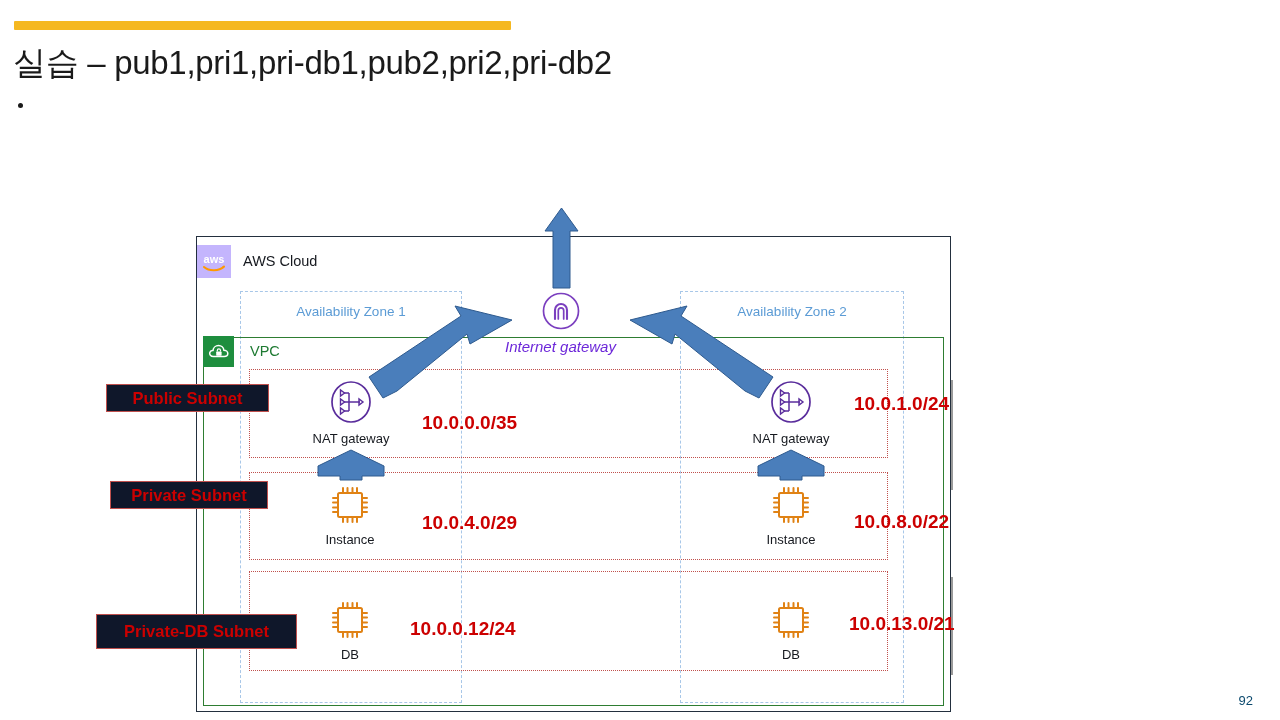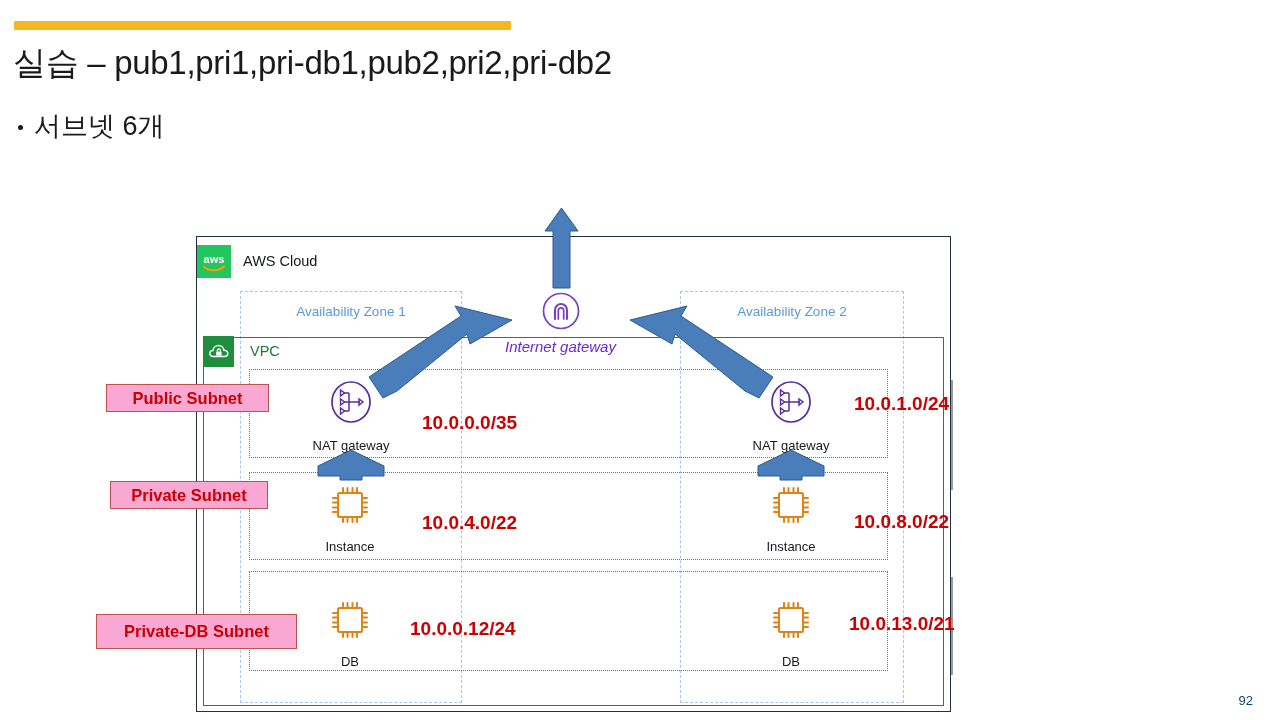--- a/index.html
+++ b/index.html
@@ -87,21 +87,21 @@
     border: 1.6px solid #232f3e;
     box-sizing: border-box;
     background: transparent;
   }
   .aws-logo {
     position: absolute;
     left: 197px;
     top: 245px;
     width: 34px;
     height: 33px;
-    background: #22c55e;
+    background: #c4b5fd;
     display: flex;
     align-items: center;
     justify-content: center;
   }
   .aws-logo svg { display: block; }
   .aws-cloud-label {
     position: absolute;
     left: 243px;
     top: 253px;
     font-size: 14.5px;
@@ -166,21 +166,21 @@
     border: 1.4px dotted #c0504d;
     box-sizing: border-box;
   }
   .subnet-row.public    { top: 369px; height: 89px; }
   .subnet-row.private   { top: 472px; height: 88px; }
   .subnet-row.privatedb { top: 571px; height: 100px; }
 
   
   .subnet-label {
     position: absolute;
-    background: #f9a8d4;
+    background: #0f172a;
     border: 1.1px solid #c0504d;
     color: #cc0000;
     font-weight: bold;
     font-size: 16.5px;
     display: flex;
     align-items: center;
     justify-content: center;
     box-sizing: border-box;
     white-space: nowrap;
     z-index: 6;
@@ -207,21 +207,21 @@
 
   
   .node {
     position: absolute;
     display: flex;
     flex-direction: column;
     align-items: center;
     z-index: 4;
   }
   .node .caption {
-    margin-top: 8px;
+    margin-top: 1px;
     font-size: 13px;
     color: #16191f;
     white-space: nowrap;
   }
   .node.nat1 { left: 307px; top: 378px; width: 88px; }
   .node.nat2 { left: 747px; top: 378px; width: 88px; }
   .node.inst1 { left: 310px; top: 483px; width: 80px; }
   .node.inst2 { left: 751px; top: 483px; width: 80px; }
   .node.db1  { left: 310px; top: 598px; width: 80px; }
   .node.db2  { left: 751px; top: 598px; width: 80px; }
@@ -264,21 +264,20 @@
     background: #9a9a9a;
   }
 </style>
 </head>
 <body>
 
 <div class="accent-bar"></div>
 <div class="slide-title">실습 – pub1,pri1,pri-db1,pub2,pri2,pri-db2</div>
 <div class="bullet-row">
   <span class="bullet-dot"></span>
-  <span class="bullet-text">서브넷 6개</span>
 </div>
 <div class="page-number">92</div>
 
 <div class="diagram">
 
   <div class="aws-cloud-box"></div>
   <div class="aws-logo">
     <svg width="28" height="24" viewBox="0 0 28 24">
       <text x="14" y="13" font-family="Liberation Sans, sans-serif" font-size="11" font-weight="bold" fill="#ffffff" text-anchor="middle">aws</text>
       <path d="M4 17 C9 21.5, 19 21.5, 24 16.5" stroke="#ff9900" stroke-width="2" fill="none" stroke-linecap="round"></path>
@@ -307,21 +306,21 @@
   <div class="subnet-row public"></div>
   <div class="subnet-row private"></div>
   <div class="subnet-row privatedb"></div>
 
   <div class="subnet-label public">Public Subnet</div>
   <div class="subnet-label private">Private Subnet</div>
   <div class="subnet-label privatedb">Private-DB Subnet</div>
 
   <div class="cidr c1">10.0.0.0/35</div>
   <div class="cidr c2">10.0.1.0/24</div>
-  <div class="cidr c3">10.0.4.0/22</div>
+  <div class="cidr c3">10.0.4.0/29</div>
   <div class="cidr c4">10.0.8.0/22</div>
   <div class="cidr c5">10.0.0.12/24</div>
   <div class="cidr c6">10.0.13.0/21</div>
 
   <div class="igw-node">
     <svg width="46" height="46" viewBox="0 0 46 46">
       <circle cx="23" cy="23" r="17.5" fill="none" stroke="#7b3fbf" stroke-width="1.7"></circle>
       <path d="M17 31 V22 a6 6 0 0 1 12 0 V31" fill="none" stroke="#7b3fbf" stroke-width="2.1" stroke-linecap="round"></path>
       <path d="M20.3 31 V22.5 a2.7 2.7 0 0 1 5.4 0 V31" fill="none" stroke="#7b3fbf" stroke-width="1.7" stroke-linecap="round"></path>
     </svg>

